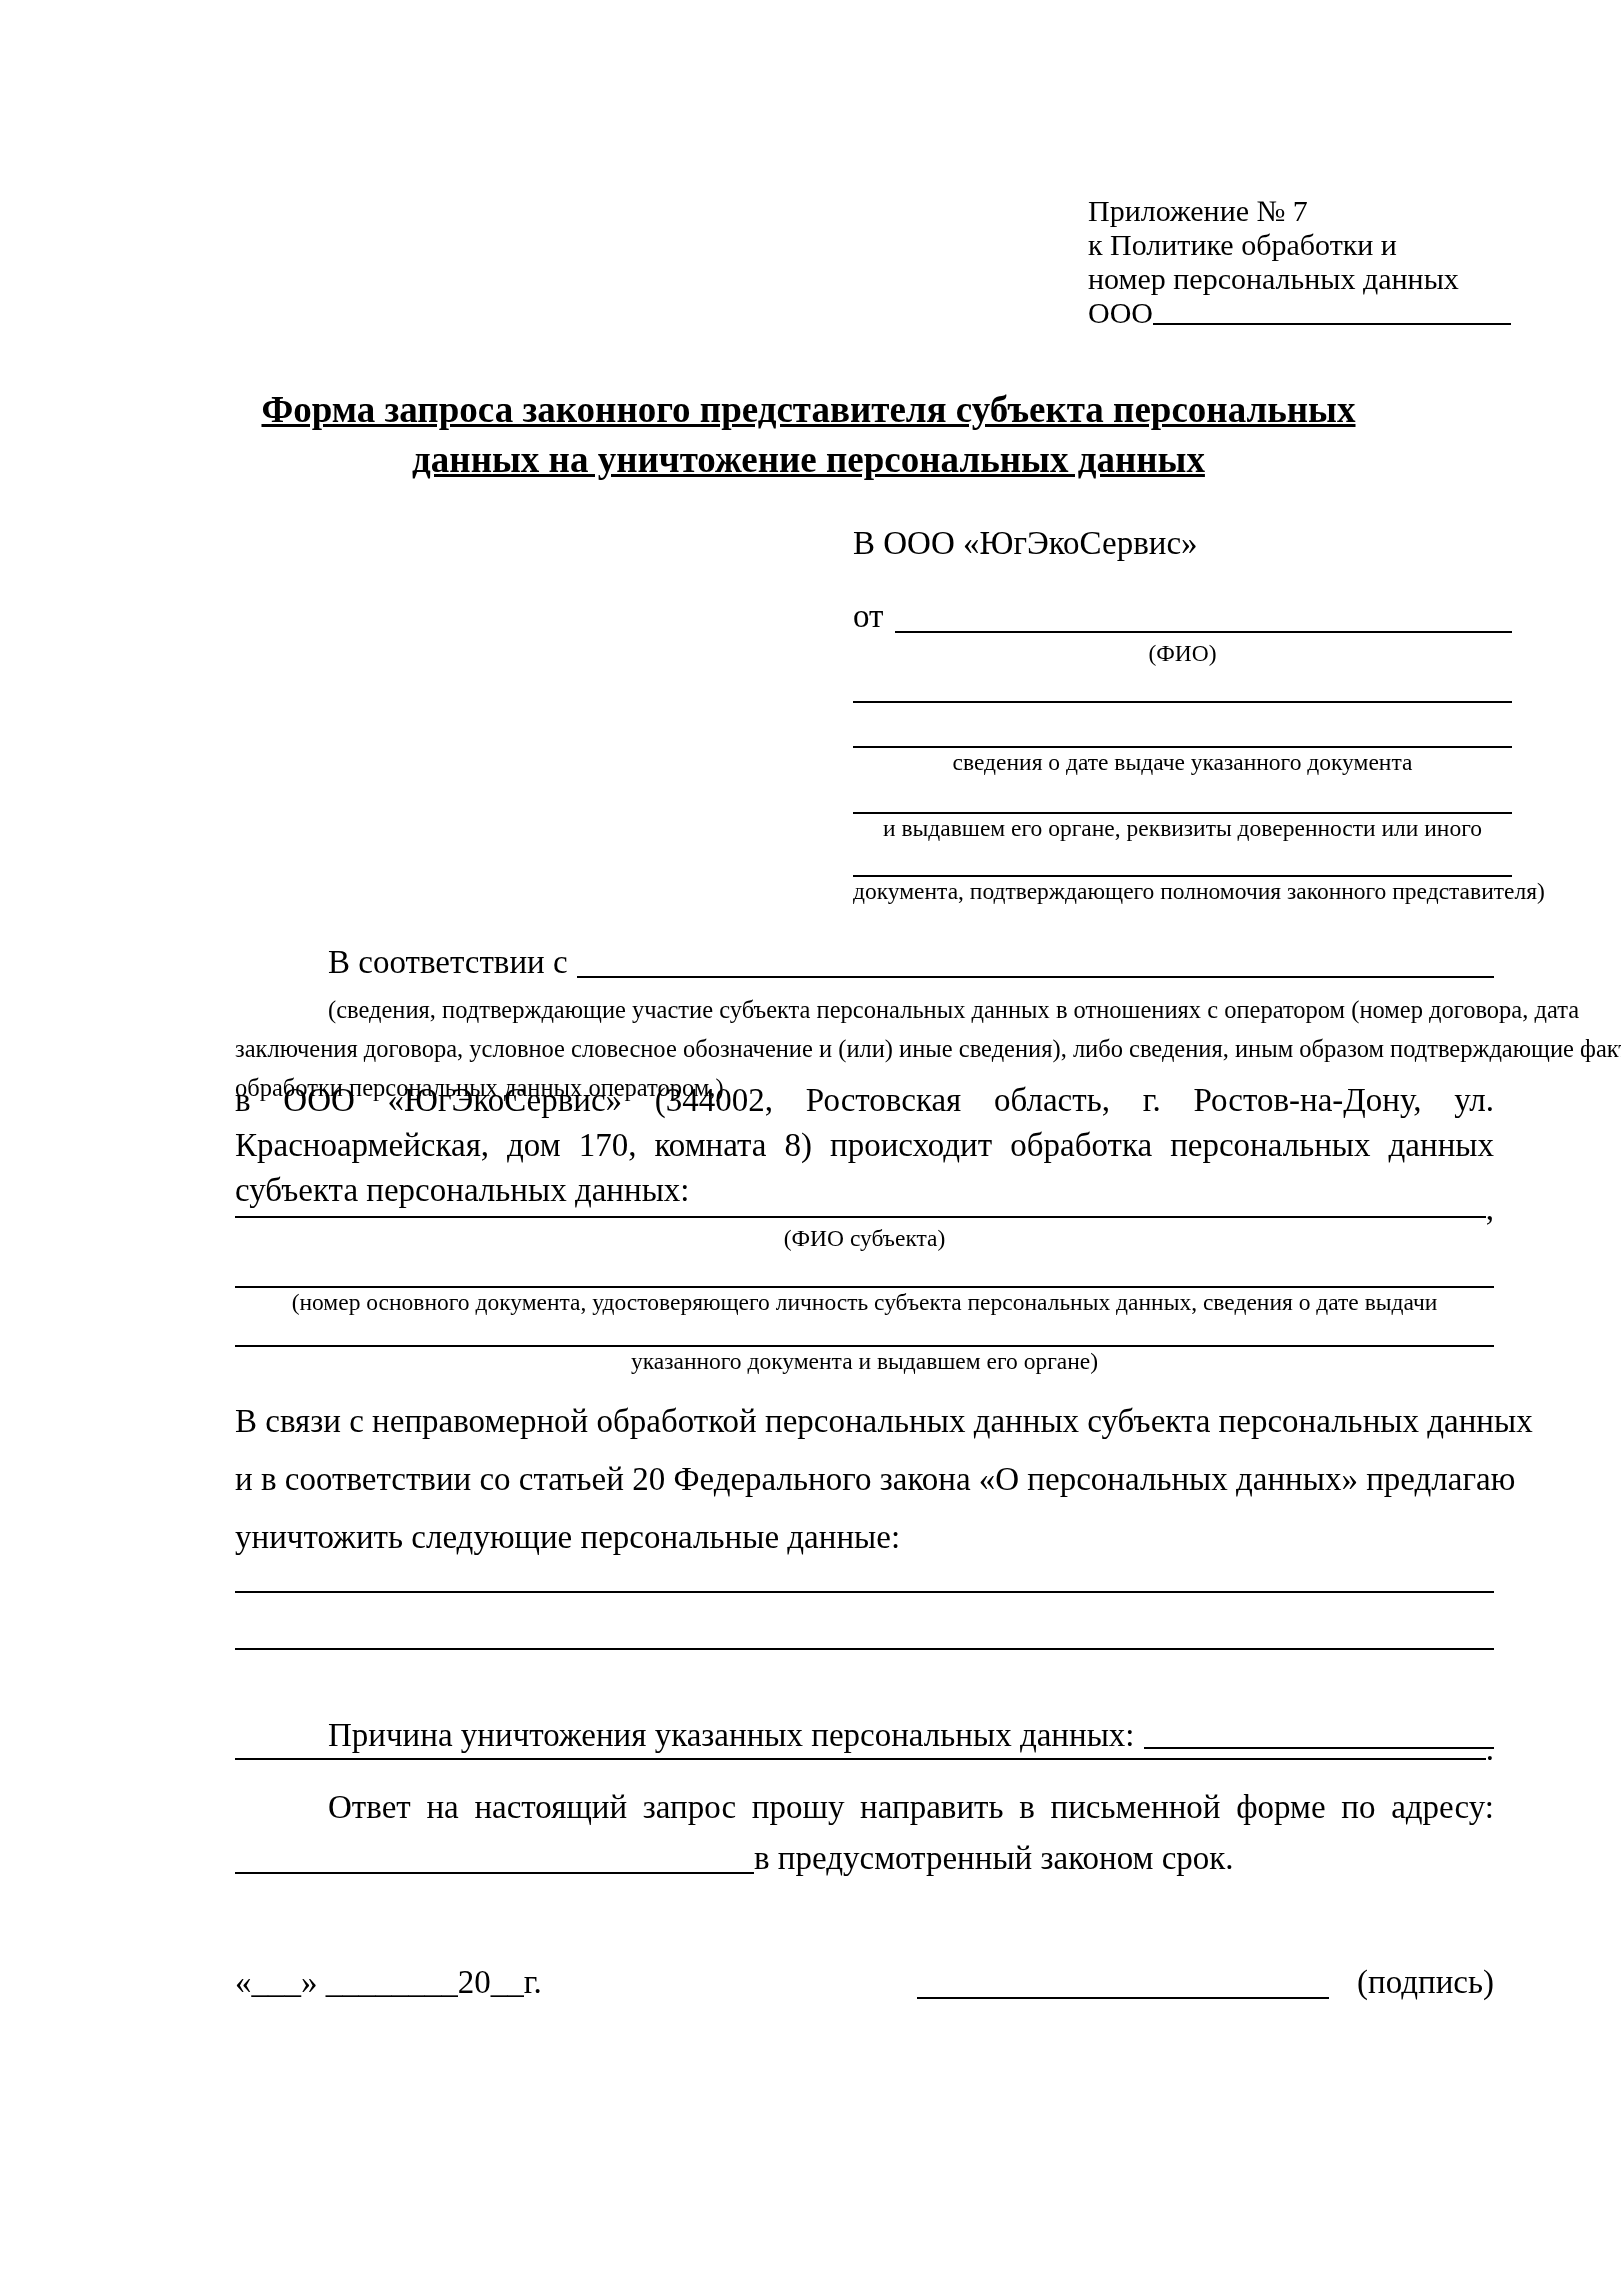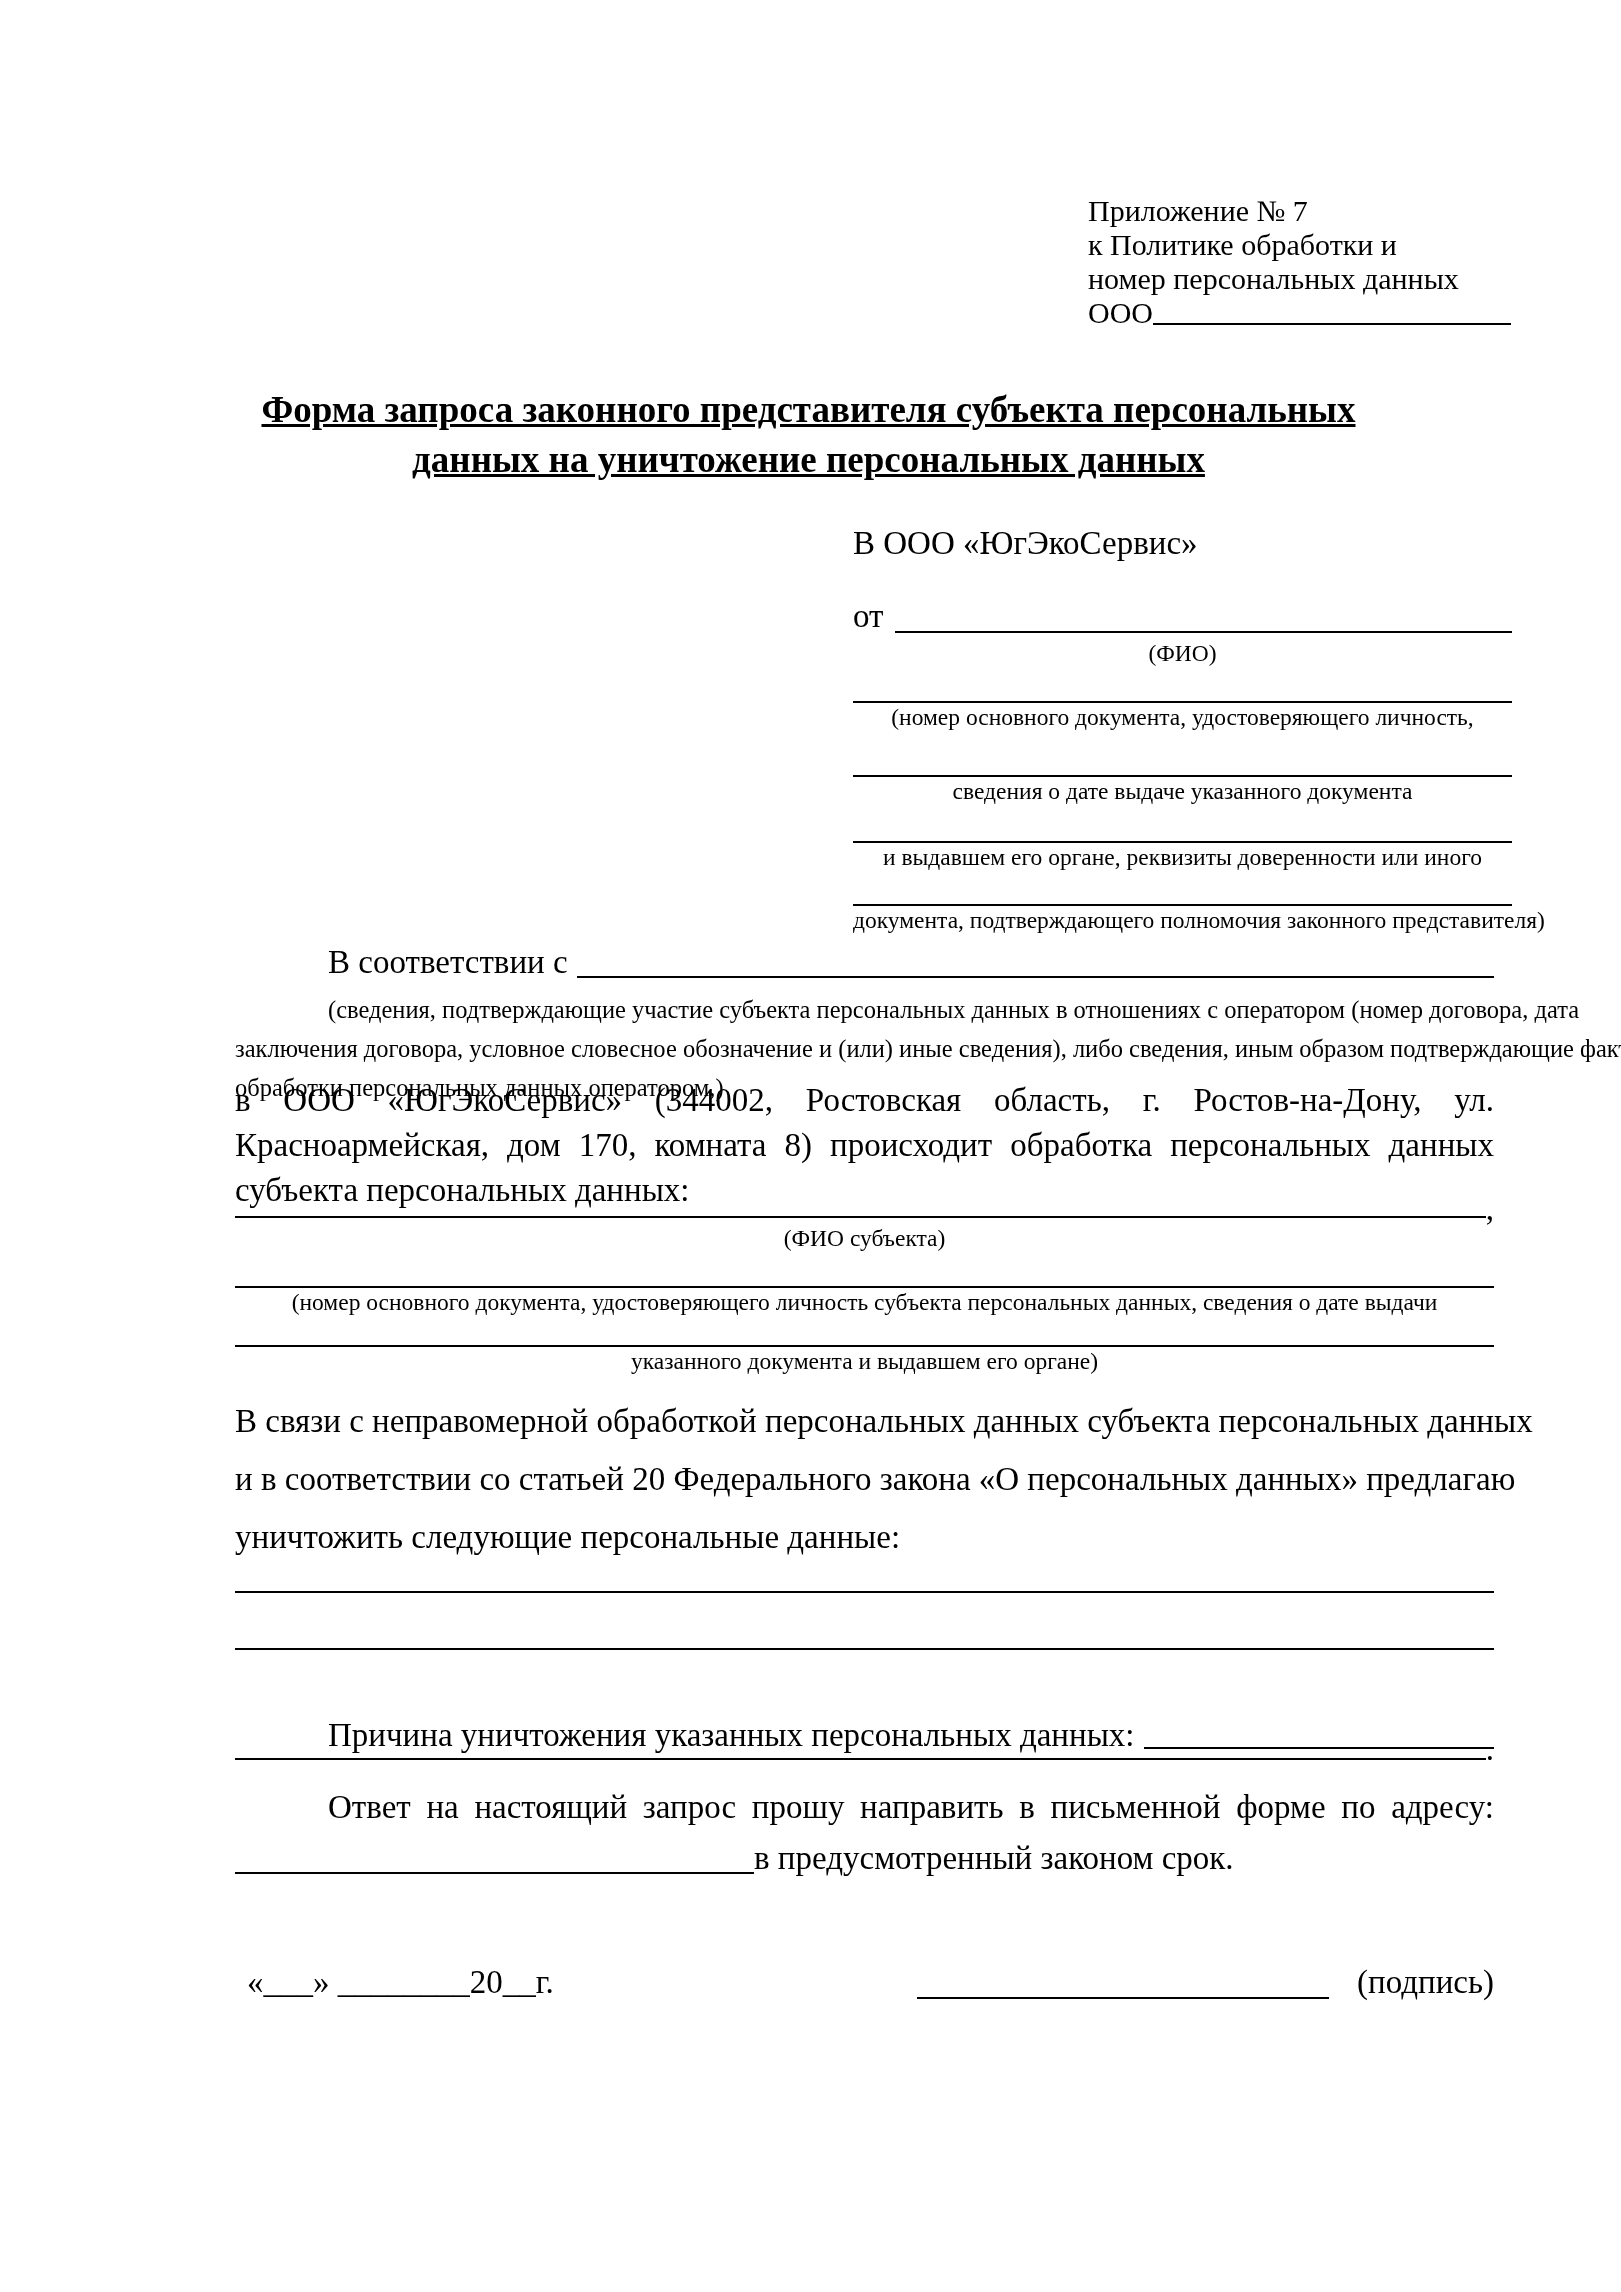--- a/index.html
+++ b/index.html
@@ -58,21 +58,21 @@
   .period-row{left:235px;top:1737px;width:1259px;font-size:33px;height:29px;}
   .period-row .suffix{line-height:33px;}
 
   .reply-line{left:235px;top:1786px;width:1259px;font-size:33px;line-height:43px;text-indent:93px;}
 
   .reply-row{left:235px;top:1837px;width:1259px;font-size:33px;height:43px;display:flex;align-items:flex-end;}
   .reply-row .blank{width:519px;margin-bottom:5.9px;}
   .reply-row .suffix{line-height:43px;white-space:nowrap;}
 
   .footer-row{left:235px;top:1960px;width:1259px;font-size:33px;height:45px;display:flex;justify-content:space-between;align-items:flex-end;}
-  .footer-row .date{line-height:45px;white-space:nowrap;margin-left:12px;}
+  .footer-row .date{line-height:45px;white-space:nowrap;}
   .footer-row .sig-group{display:flex;align-items:flex-end;gap:28px;}
   .footer-row .sig-group .blank{width:412px;margin-bottom:5.9px;}
   .footer-row .sig-group .sig-cap{line-height:45px;white-space:nowrap;}
 </style>
 </head>
 <body>
 
 <div class="page">
 
   <div class="abs header-block">
@@ -93,21 +93,20 @@
   <div class="abs addr-block">
     <div class="to-line nowrap">В ООО «ЮгЭкоСервис»</div>
     <div class="row from-row">
       <span class="from-label">от</span>
       <span class="blank"></span>
     </div>
     <div class="cap">(ФИО)</div>
 
     <div>
       <div class="blank" style="height:33px;"></div>
-      <div class="cap nowrap">(номер основного документа, удостоверяющего личность,</div>
     </div>
     <div>
       <div class="blank" style="height:43px;"></div>
       <div class="cap nowrap">сведения о дате выдаче указанного документа</div>
     </div>
     <div>
       <div class="blank" style="height:35px;"></div>
       <div class="cap nowrap">и выдавшем его органе, реквизиты доверенности или иного</div>
     </div>
     <div>

